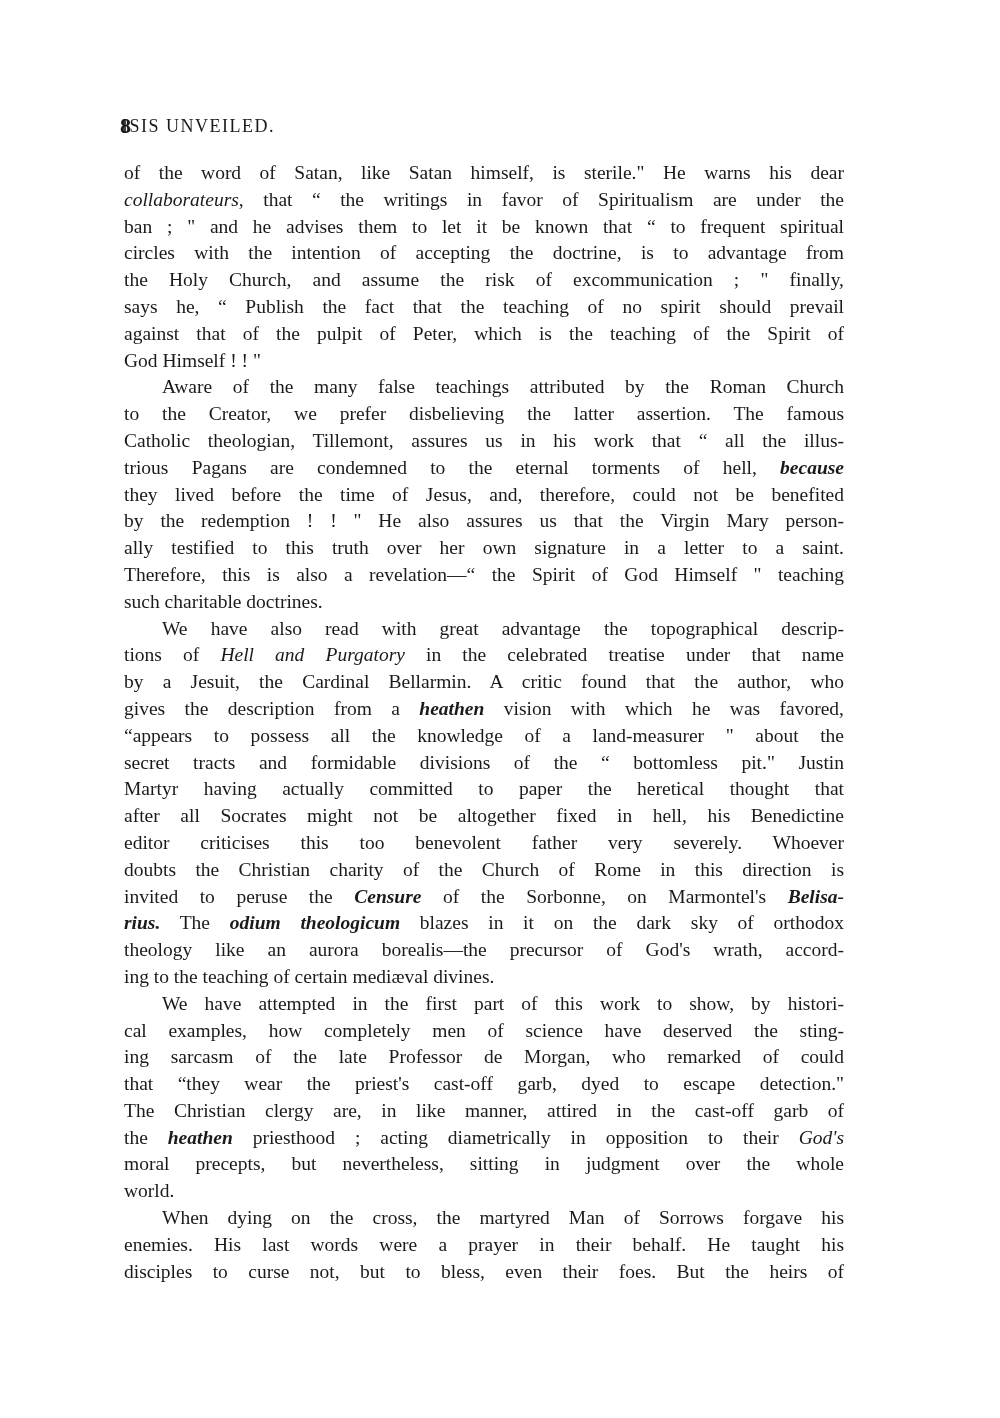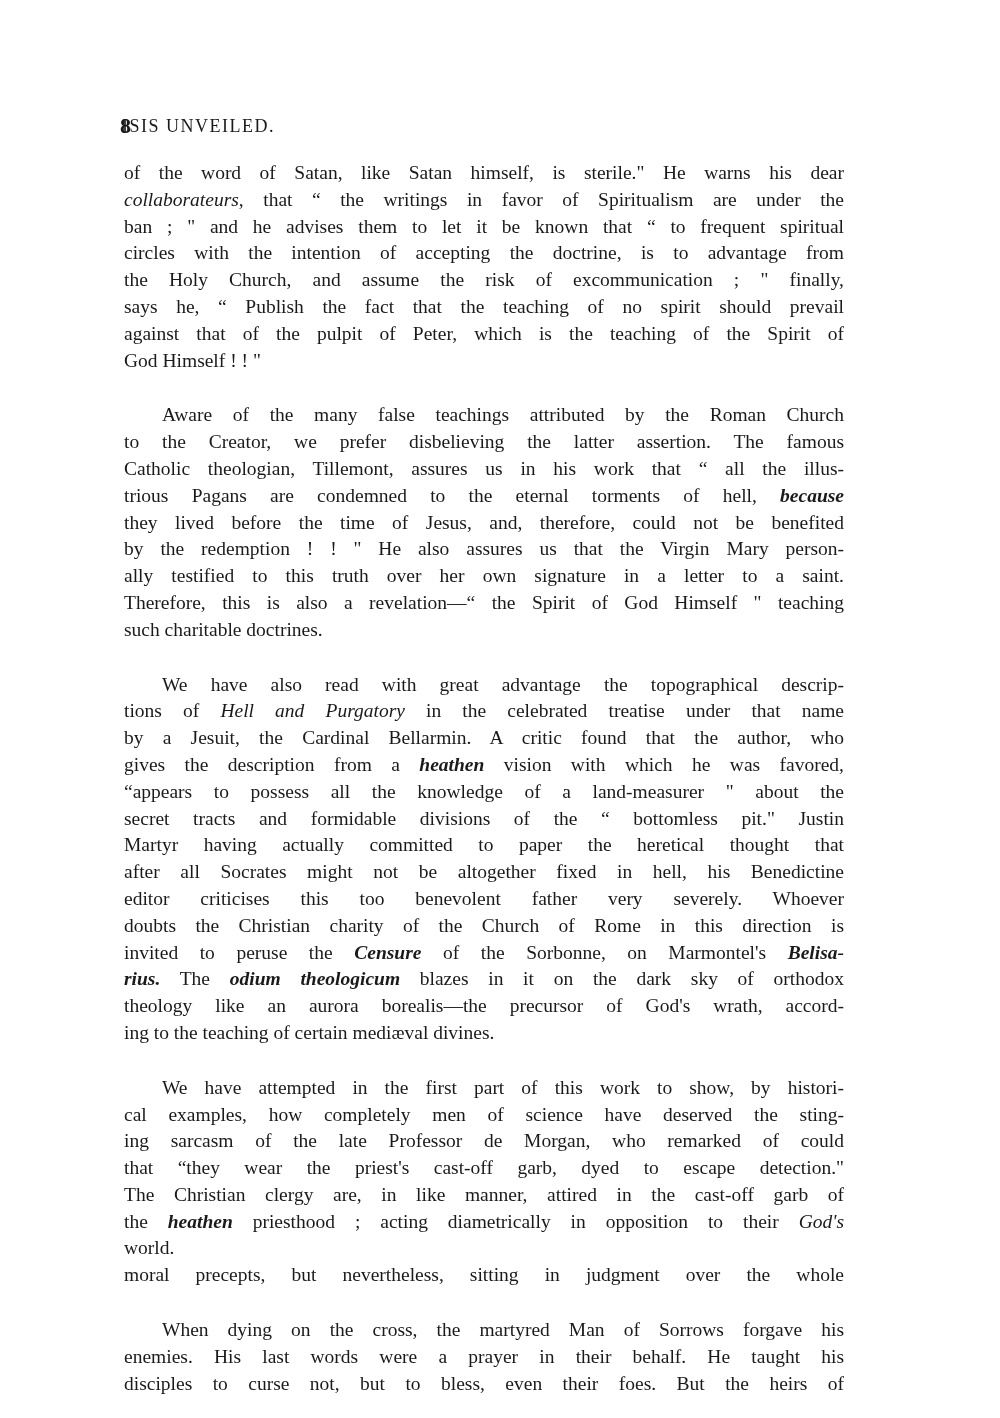--- a/index.html
+++ b/index.html
@@ -59,21 +59,20 @@
       text-align: justify;
       text-align-last: justify;
       white-space: nowrap;
       overflow: visible;
     }
     .line.last {
       text-align-last: left;
     }
     .line.indent {
       padding-left: 38px;
-      margin-top: 28px;
     }
     .line i {
       font-style: italic;
     }
     
     .line span.j {
       display: block;
       text-align: justify;
       text-align-last: justify;
       white-space: normal;
@@ -204,26 +203,26 @@
         </div>
         <div class="line">
           <span class="j">that “they wear the priest's cast-off garb, dyed to escape detection."</span>
         </div>
         <div class="line">
           <span class="j">The Christian clergy are, in like manner, attired in the cast-off garb of</span>
         </div>
         <div class="line">
           <span class="j">the <i><b>heathen</b></i> priesthood ; acting diametrically in opposition to their <i>God's</i></span>
         </div>
+        <div class="line">
+          <span class="j">moral precepts, but nevertheless, sitting in judgment over the whole</span>
+        </div>
         <div class="line last">
           <span class="j">world.</span>
         </div>
-        <div class="line">
-          <span class="j">moral precepts, but nevertheless, sitting in judgment over the whole</span>
-        </div>
       </div>
       <div>
         <div class="line indent">
           <span class="j">When dying on the cross, the martyred Man of Sorrows forgave his</span>
         </div>
         <div class="line">
           <span class="j">enemies.  His last words were a prayer in their behalf.  He taught his</span>
         </div>
         <div class="line">
           <span class="j">disciples to curse not, but to bless, even their foes.  But the heirs of</span>

